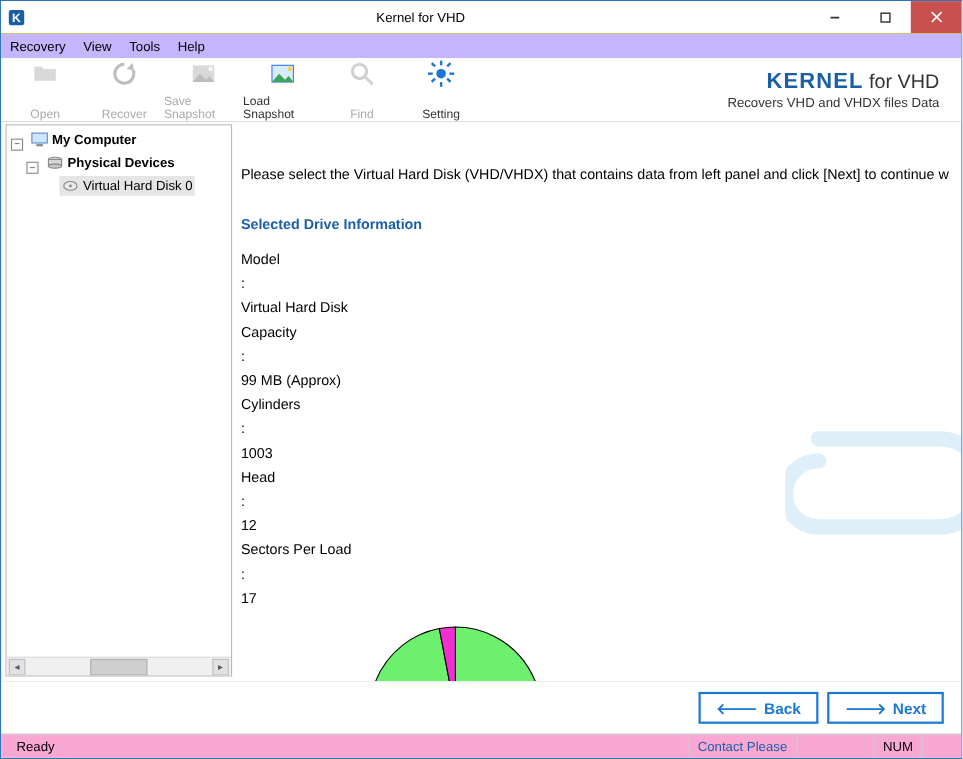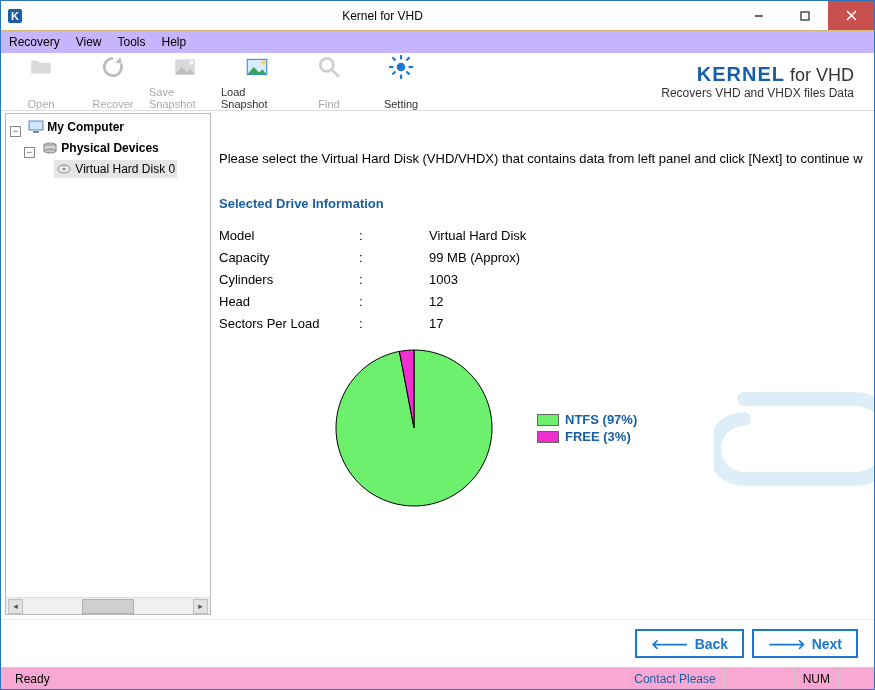--- a/index.html
+++ b/index.html
@@ -28,21 +28,21 @@
   .tree-pane::-webkit-scrollbar { height: 16px; }
   .tree ul { list-style: none; margin: 0; padding: 0 0 0 14px; }
   .tree li { white-space: nowrap; line-height: 18px; }
   .tree .node { display: inline-flex; align-items: center; gap: 3px; padding: 0 2px; }
   .tree .expander { width: 11px; height: 11px; border: 1px solid #888; display: inline-flex; align-items: center; justify-content: center; font-size: 9px; line-height: 1; color: #444; margin-right: 2px; cursor: pointer; }
   .tree .sel { background: #e5e5e5; }
   .tree .icn { width: 16px; height: 14px; display: inline-block; }
   .main { flex: 1; padding: 40px 16px 0 8px; position: relative; overflow: hidden; }
   .main .instr { font-size: 13px; color: #000; margin-bottom: 30px; white-space: nowrap; }
   .main h3 { color: #1a5fa6; font-size: 13px; font-weight: bold; margin: 0 0 14px 0; }
-  .info-row { display: flex; font-size: 13px; line-height: 22px; }
+  .info-row { display: flex; font-size: 13px; line-height: 22px; flex-direction: column; }
   .info-row .lbl { width: 140px; }
   .info-row .colon { width: 70px; }
   .info-row .val { }
   .chart-area { display: flex; align-items: center; margin-top: 8px; gap: 38px; }
   .legend { font-size: 13px; font-weight: bold; color: #1a5fa6; }
   .legend .row { display: flex; align-items: center; gap: 6px; margin: 2px 0; }
   .legend .sw { width: 22px; height: 12px; border: 1px solid #666; }
   .watermark { position: absolute; right: -40px; bottom: 80px; opacity: .22; }
   .footerbar { height: 48px; display: flex; align-items: center; padding: 0 16px; border-top: 1px solid #eee; }
   .mode { font-size: 13px; }

